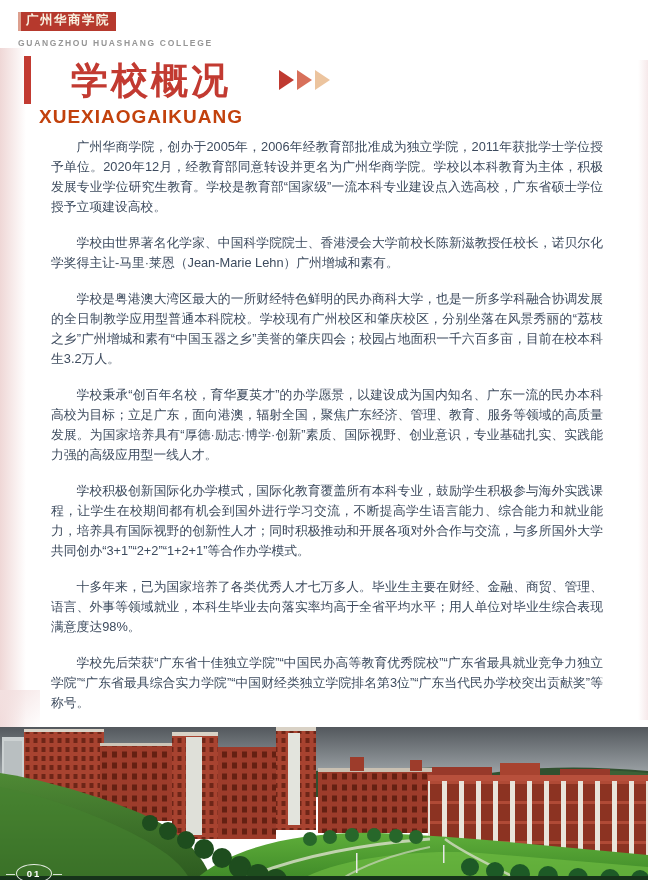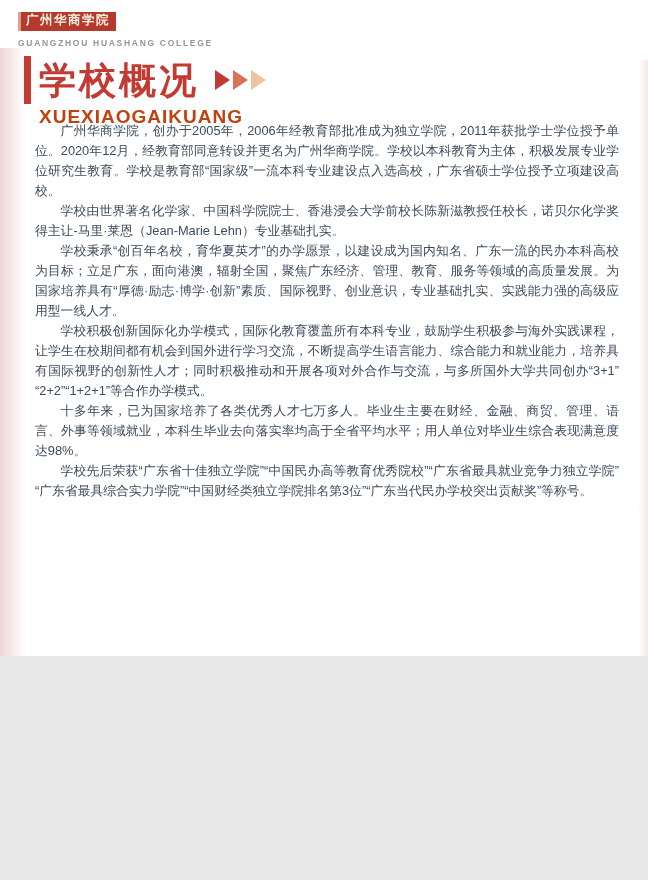--- a/index.html
+++ b/index.html
@@ -1,17 +1,17 @@
 <!DOCTYPE html>
 <html lang="zh"><head>
 <meta charset="utf-8">
 <style>
   html,body{margin:0;padding:0;background:#e8e8e8;}
   .page{
-    position:relative;width:648px;height:656px;margin:0 auto;
+    position:relative;width:648px;height:880px;margin:0 auto;
     background:#ffffff;overflow:hidden;
     font-family:"Liberation Sans","DejaVu Sans",sans-serif;
   }
   
   .edge-left{position:absolute;left:0;top:48px;width:26px;height:680px;
     background:linear-gradient(to right,#efd7d6,rgba(255,255,255,0));pointer-events:none;}
   .edge-right{position:absolute;right:0;top:60px;width:10px;height:660px;
     background:linear-gradient(to left,#f6e9ea,rgba(255,255,255,0));pointer-events:none;}
   .edge-bottomleft{position:absolute;left:0;top:690px;width:40px;height:40px;
     background:linear-gradient(135deg,#f3e0e0,rgba(255,255,255,0));pointer-events:none;}
@@ -20,36 +20,36 @@
   .logo-block{position:absolute;left:18px;top:10px;}
   .logo-box{
     display:inline-block;background:#b6392d;border-left:3px solid #dda08f;
     color:#f8f2e2;font-weight:bold;font-size:12.5px;letter-spacing:1.5px;
     padding:2px 6px 3px 5px;line-height:1.1;
   }
   .logo-en{color:#969696;font-size:8.5px;letter-spacing:1.7px;margin-top:7px;font-weight:bold;}
 
   
   .title-block{position:absolute;left:24px;top:56px;}
-  .title-row{display:flex;align-items:center;}
+  .title-row{display:flex;align-items:center;gap:32px;}
   .title-bar{width:7px;height:48px;background:#c23a31;margin-right:8px;}
   .title-cn{color:#c23a31;font-size:37px;font-weight:bold;letter-spacing:3px;line-height:1;}
   .arrows{display:flex;align-items:center;margin-left:16px;gap:3px;}
   .arrow{width:0;height:0;border-top:10px solid transparent;border-bottom:10px solid transparent;}
   .arrow.a1{border-left:15px solid #bf3a31;}
   .arrow.a2{border-left:15px solid #d8705a;}
   .arrow.a3{border-left:15px solid #ecc49e;}
   .title-pinyin{color:#c2410c;font-size:19px;font-weight:bold;letter-spacing:1px;margin:2px 0 0 15px;}
 
   
   .article{
     position:absolute;left:35px;top:121px;width:584px;
     color:#3d4b5e;font-size:12.8px;line-height:20px;text-align:justify;
   }
-  .article p{margin:0;text-indent:2em;}
+  .article p{margin:16px;text-indent:2em;}
 
   
   .photo{position:absolute;left:0;top:727px;width:648px;height:153px;}
   .photo svg{display:block;}
 
   
   .page-badge{
     position:absolute;left:16px;top:840px;width:34px;height:17px;
     border:1px solid rgba(255,255,255,.85);border-radius:50%;
     display:flex;align-items:center;justify-content:center;
@@ -85,22 +85,23 @@
         <div class="arrow a3"></div>
       </div>
     </div>
     <div class="title-pinyin">XUEXIAOGAIKUANG</div>
   </div>
 
   <div class="article">
 
       <p>广州华商学院，创办于2005年，2006年经教育部批准成为独立学院，2011年获批学士学位授予单位。2020年12月，经教育部同意转设并更名为广州华商学院。学校以本科教育为主体，积极发展专业学位研究生教育。学校是教育部“国家级”一流本科专业建设点入选高校，广东省硕士学位授予立项建设高校。</p>
 
-      <p>学校由世界著名化学家、中国科学院院士、香港浸会大学前校长陈新滋教授任校长，诺贝尔化学奖得主让-马里·莱恩（Jean-Marie Lehn）专业基础扎实。</p>
-
+      <p>学校由世界著名化学家、中国科学院院士、香港浸会大学前校长陈新滋教授任校长，诺贝尔化学奖得主让-马里·莱恩（Jean-Marie Lehn）广州增城和素有。</p>
+
+      <p>学校是粤港澳大湾区最大的一所财经特色鲜明的民办商科大学，也是一所多学科融合协调发展的全日制教学应用型普通本科院校。学校现有广州校区和肇庆校区，分别坐落在风景秀丽的“荔枝之乡”广州增城和素有“中国玉器之乡”美誉的肇庆四会；校园占地面积一千六百多亩，目前在校本科生3.2万人。</p>
 
       <p>学校秉承“创百年名校，育华夏英才”的办学愿景，以建设成为国内知名、广东一流的民办本科高校为目标；立足广东，面向港澳，辐射全国，聚焦广东经济、管理、教育、服务等领域的高质量发展。为国家培养具有“厚德·励志·博学·创新”素质、国际视野、创业意识，专业基础扎实、实践能力强的高级应用型一线人才。</p>
 
 
 
 
       <p>学校积极创新国际化办学模式，国际化教育覆盖所有本科专业，鼓励学生积极参与海外实践课程，让学生在校期间都有机会到国外进行学习交流，不断提高学生语言能力、综合能力和就业能力，培养具有国际视野的创新性人才；同时积极推动和开展各项对外合作与交流，与多所国外大学共同创办“3+1”“2+2”“1+2+1”等合作办学模式。</p>
 
       <p>十多年来，已为国家培养了各类优秀人才七万多人。毕业生主要在财经、金融、商贸、管理、语言、外事等领域就业，本科生毕业去向落实率均高于全省平均水平；用人单位对毕业生综合表现满意度达98%。</p>
 

